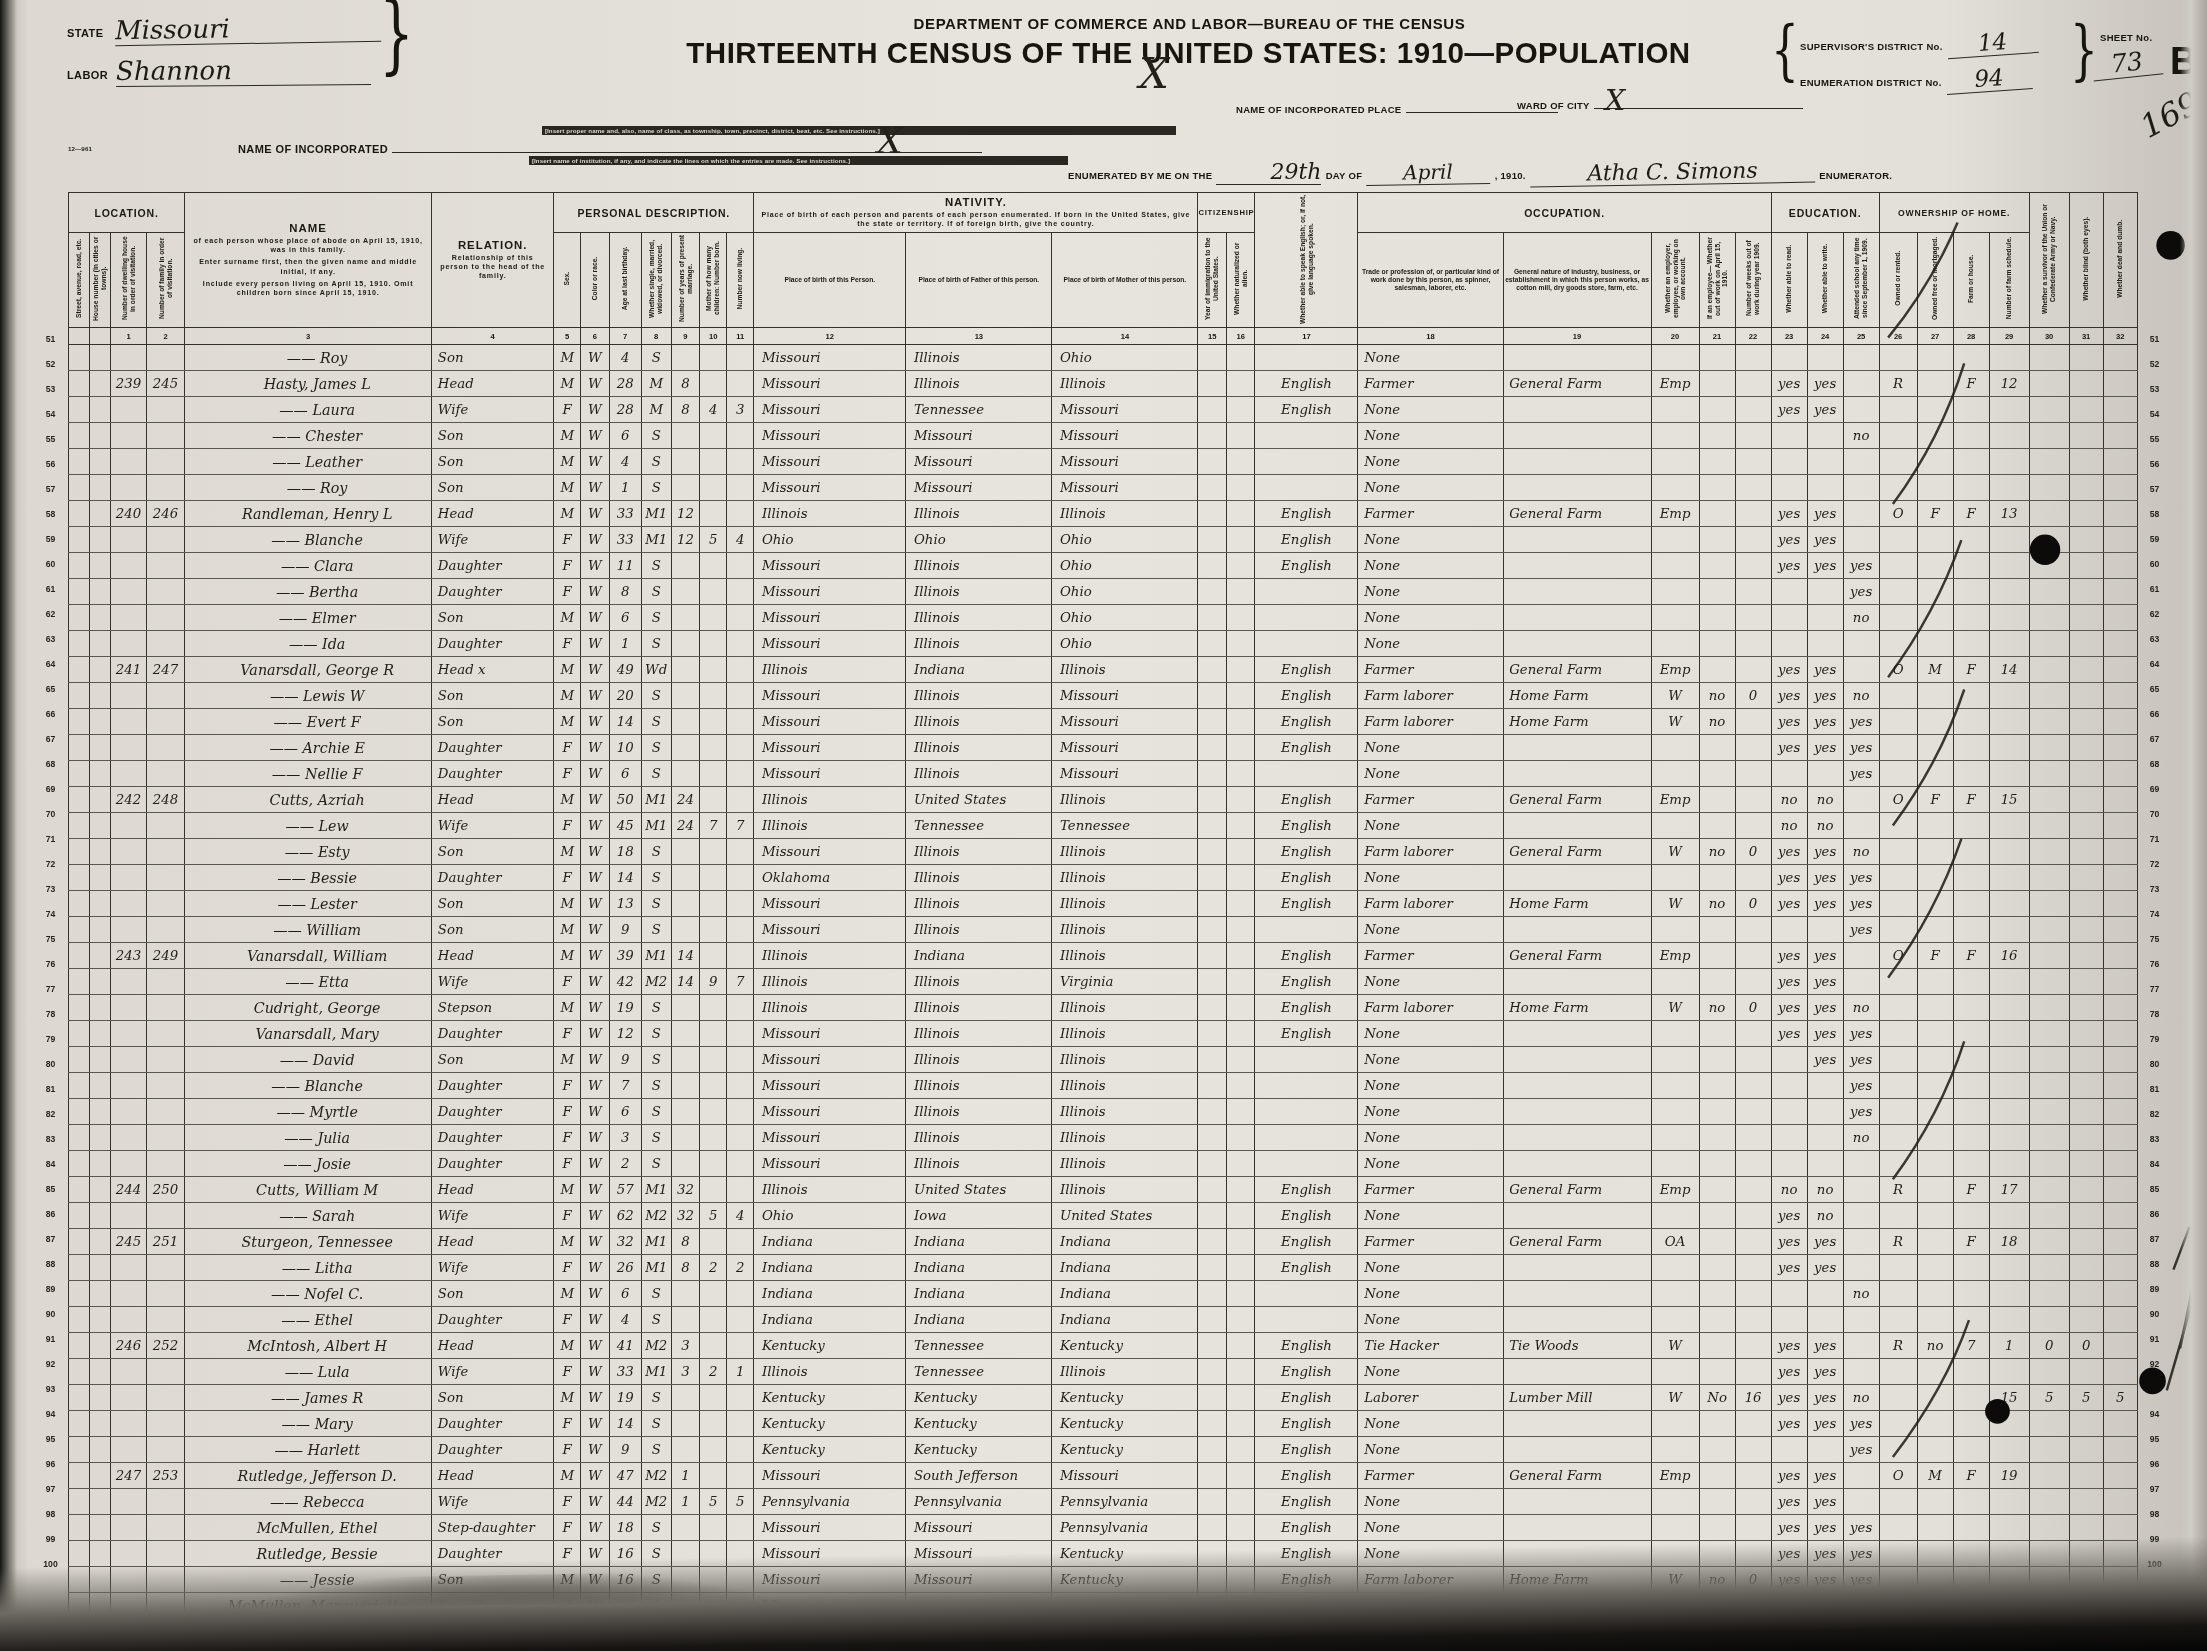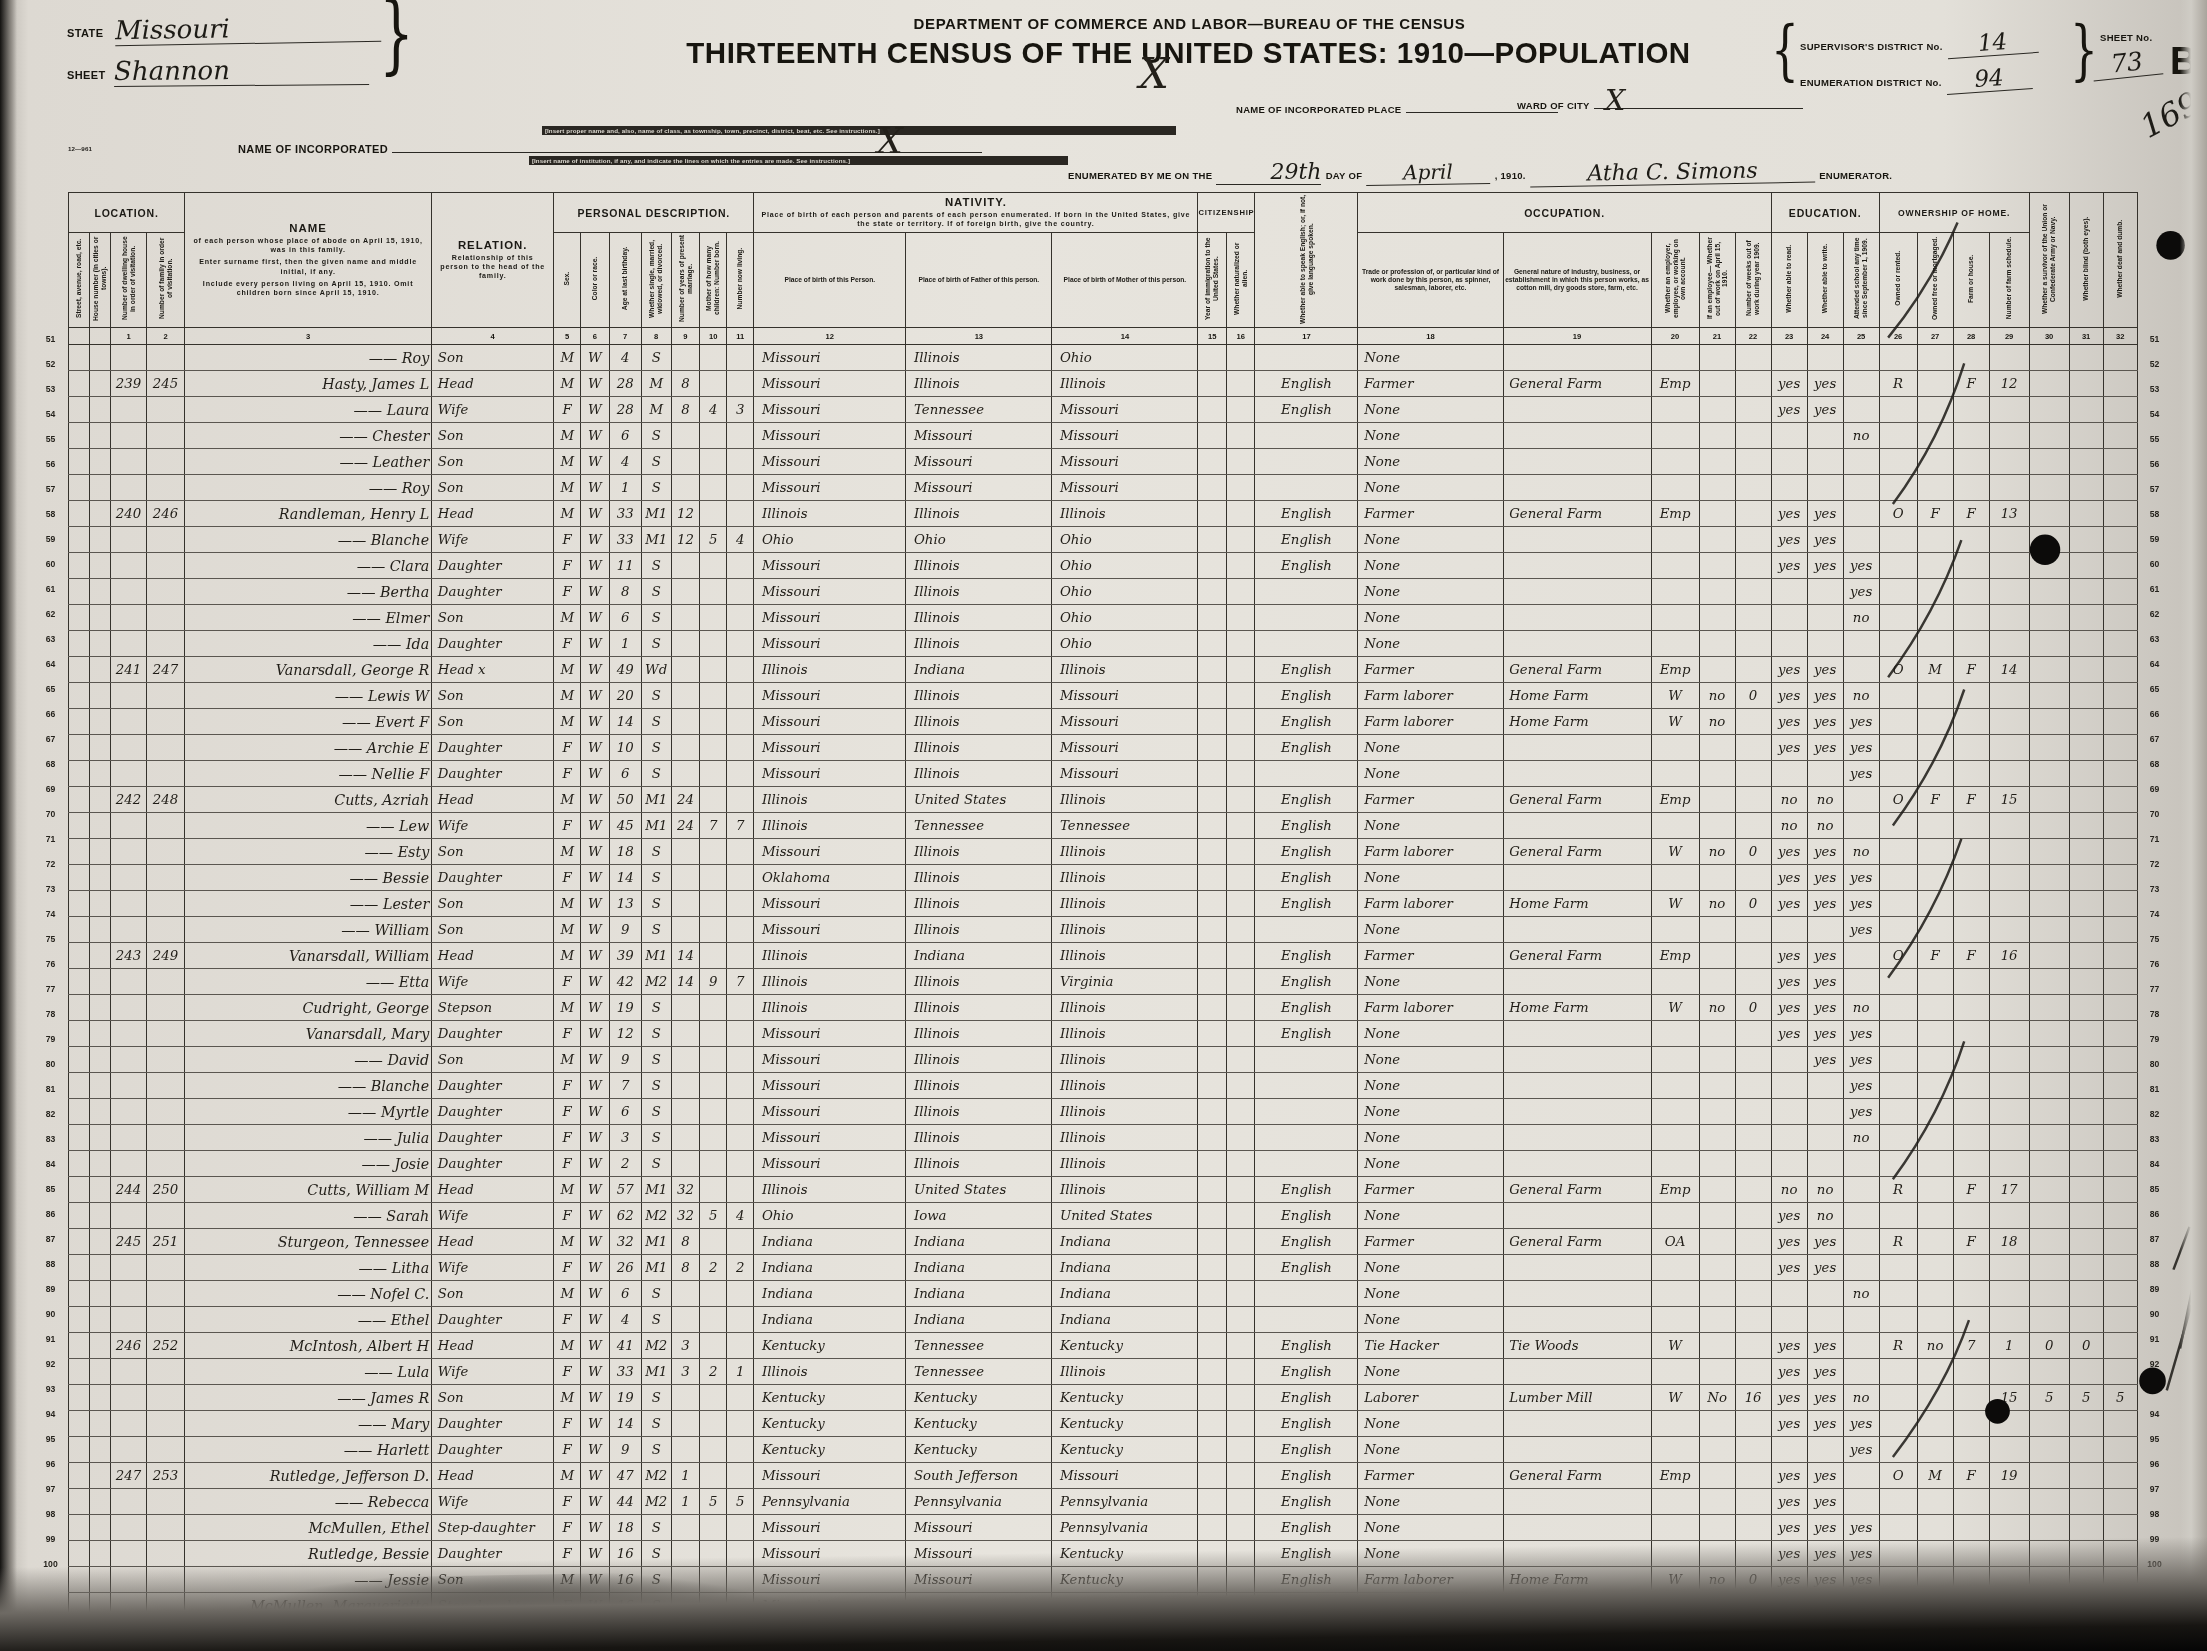--- a/index.html
+++ b/index.html
@@ -37,21 +37,21 @@
      white-space:normal;padding:1.9px 0;letter-spacing:0;}
   th.vcell{vertical-align:bottom;}
   .gt{font-size:11.4px;font-weight:bold;letter-spacing:1px;margin:2.9px 0 1.9px;}
   .nd{font-size:7.1px;font-weight:bold;line-height:1.3;margin:2.9px 5.7px;white-space:normal;}
   .smallhead{font-size:6.7px;font-weight:bold;line-height:1.25;padding:1.9px 2.9px;vertical-align:top;white-space:normal;}
   .nathead .nd{font-size:7.1px;}
   tr.nums td{height:14.3px;font-size:7.6px;font-weight:bold;text-align:center;border:1px solid #35322c;}
   .census tbody td{height:25px;font-size:13.3px;text-align:center;white-space:nowrap;padding:0 1.9px;
     border-top:none;border-bottom:1px solid #5a5650;font-family:"DejaVu Serif",serif;font-style:italic;color:#201d17;}
   .census tbody tr:last-child td{border-bottom:1.9px solid #15130f;}
-  .census tbody td.c-name{text-align:right;padding-left:20px;font-size:14.3px;}
+  .census tbody td.c-name{text-align:center;padding-left:20px;font-size:14.3px;}
   .census tbody td.c-rel{text-align:left;padding-left:5.7px;}
   .census tbody td.c-pob,.census tbody td.c-pobf,.census tbody td.c-pobm{text-align:left;padding-left:7.6px;}
   .census tbody td.c-trade,.census tbody td.c-ind{text-align:left;padding-left:5.7px;}
   
   .census tbody td:nth-child(5),.census tbody td:nth-child(6),.census tbody td:nth-child(7),
   .census tbody td:nth-child(14),.census tbody td:nth-child(17),.census tbody td:nth-child(19),
   .census tbody td:nth-child(20),.census tbody td:nth-child(25),.census tbody td:nth-child(28),
   .census tbody td:nth-child(32),.census tbody td:nth-child(33),.census tbody td:nth-child(34),
   tr.nums td:nth-child(5),tr.nums td:nth-child(6),tr.nums td:nth-child(7),tr.nums td:nth-child(14),
   tr.nums td:nth-child(17),tr.nums td:nth-child(19),tr.nums td:nth-child(20),tr.nums td:nth-child(25),
@@ -66,21 +66,21 @@
 </head>
 <body>
 
 <div class="page">
 
   <div class="abs" style="left:67px;top:13.3px;">
     <span class="lbl">STATE</span>
     <span class="hw hw-lg rule" style="display:inline-block;width:266px;margin-left:7.6px;transform:rotate(-1deg);">Missouri</span>
   </div>
   <div class="abs" style="left:67px;top:55px;">
-    <span class="lbl">SHEET</span>
+    <span class="lbl">LABOR</span>
     <span class="hw hw-lg rule" style="display:inline-block;width:255px;margin-left:3.8px;transform:rotate(-0.5deg);">Shannon</span>
   </div>
   <div class="abs brace" style="left:379px;top:1.9px;font-size:55px;transform:scaleY(1.55);">}</div>
 
   <div class="abs dept" style="left:514px;top:15px;width:1351px;text-align:center;">DEPARTMENT OF COMMERCE AND LABOR—BUREAU OF THE CENSUS</div>
   <div class="abs title" style="left:418px;top:36px;width:1541px;text-align:center;">THIRTEENTH CENSUS OF THE UNITED STATES: 1910—POPULATION</div>
 
   <div class="abs tiny" style="left:542px;top:126px;width:628px;background:#2a2722;color:#dedad2;padding:1px 2.9px;">[Insert proper name and, also, name of class, as township, town, precinct, district, beat, etc.  See instructions.]</div>
 
   <div class="abs" style="left:1236px;top:99px;">

